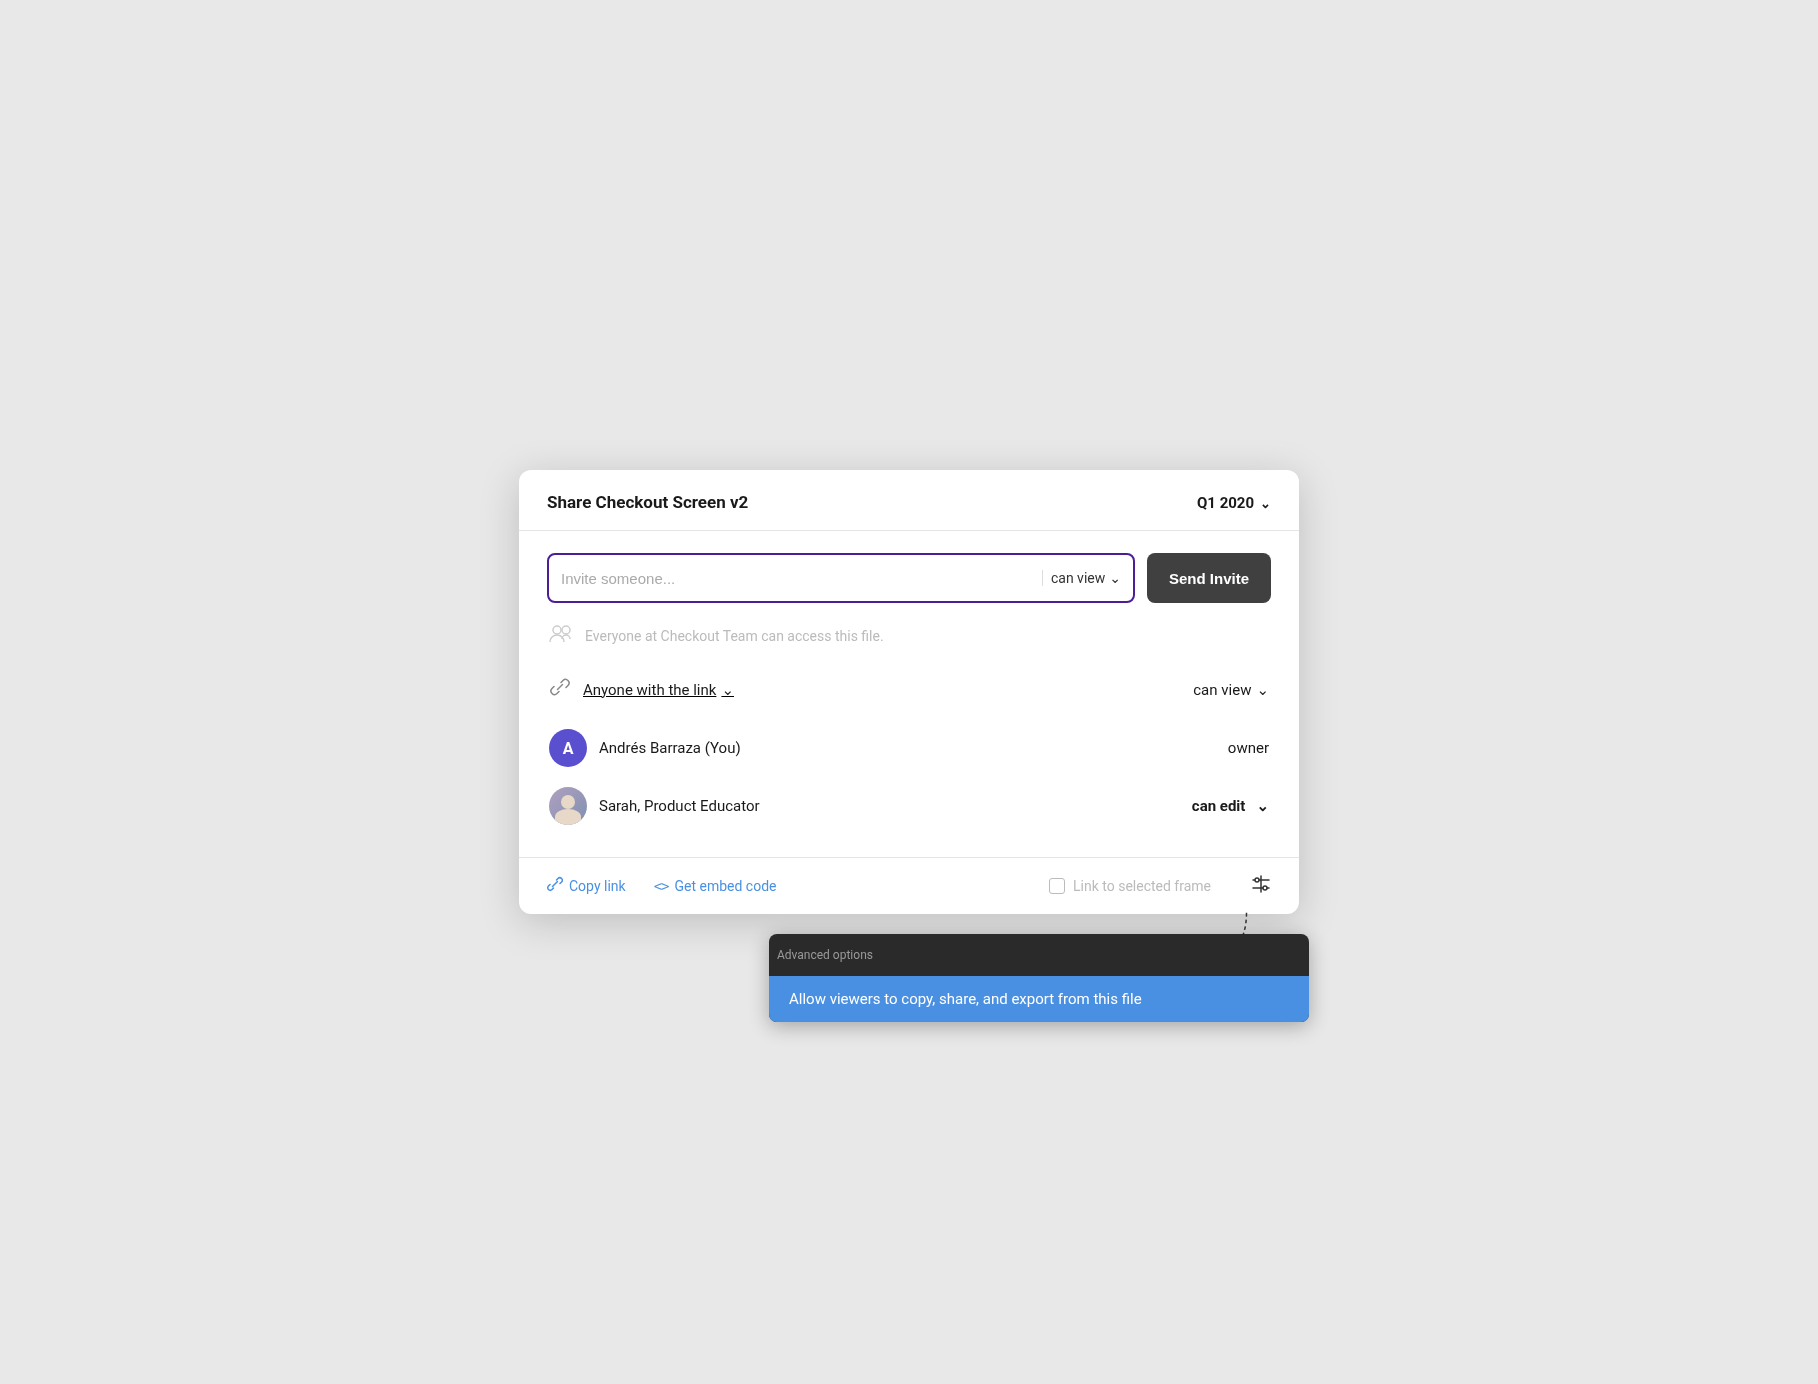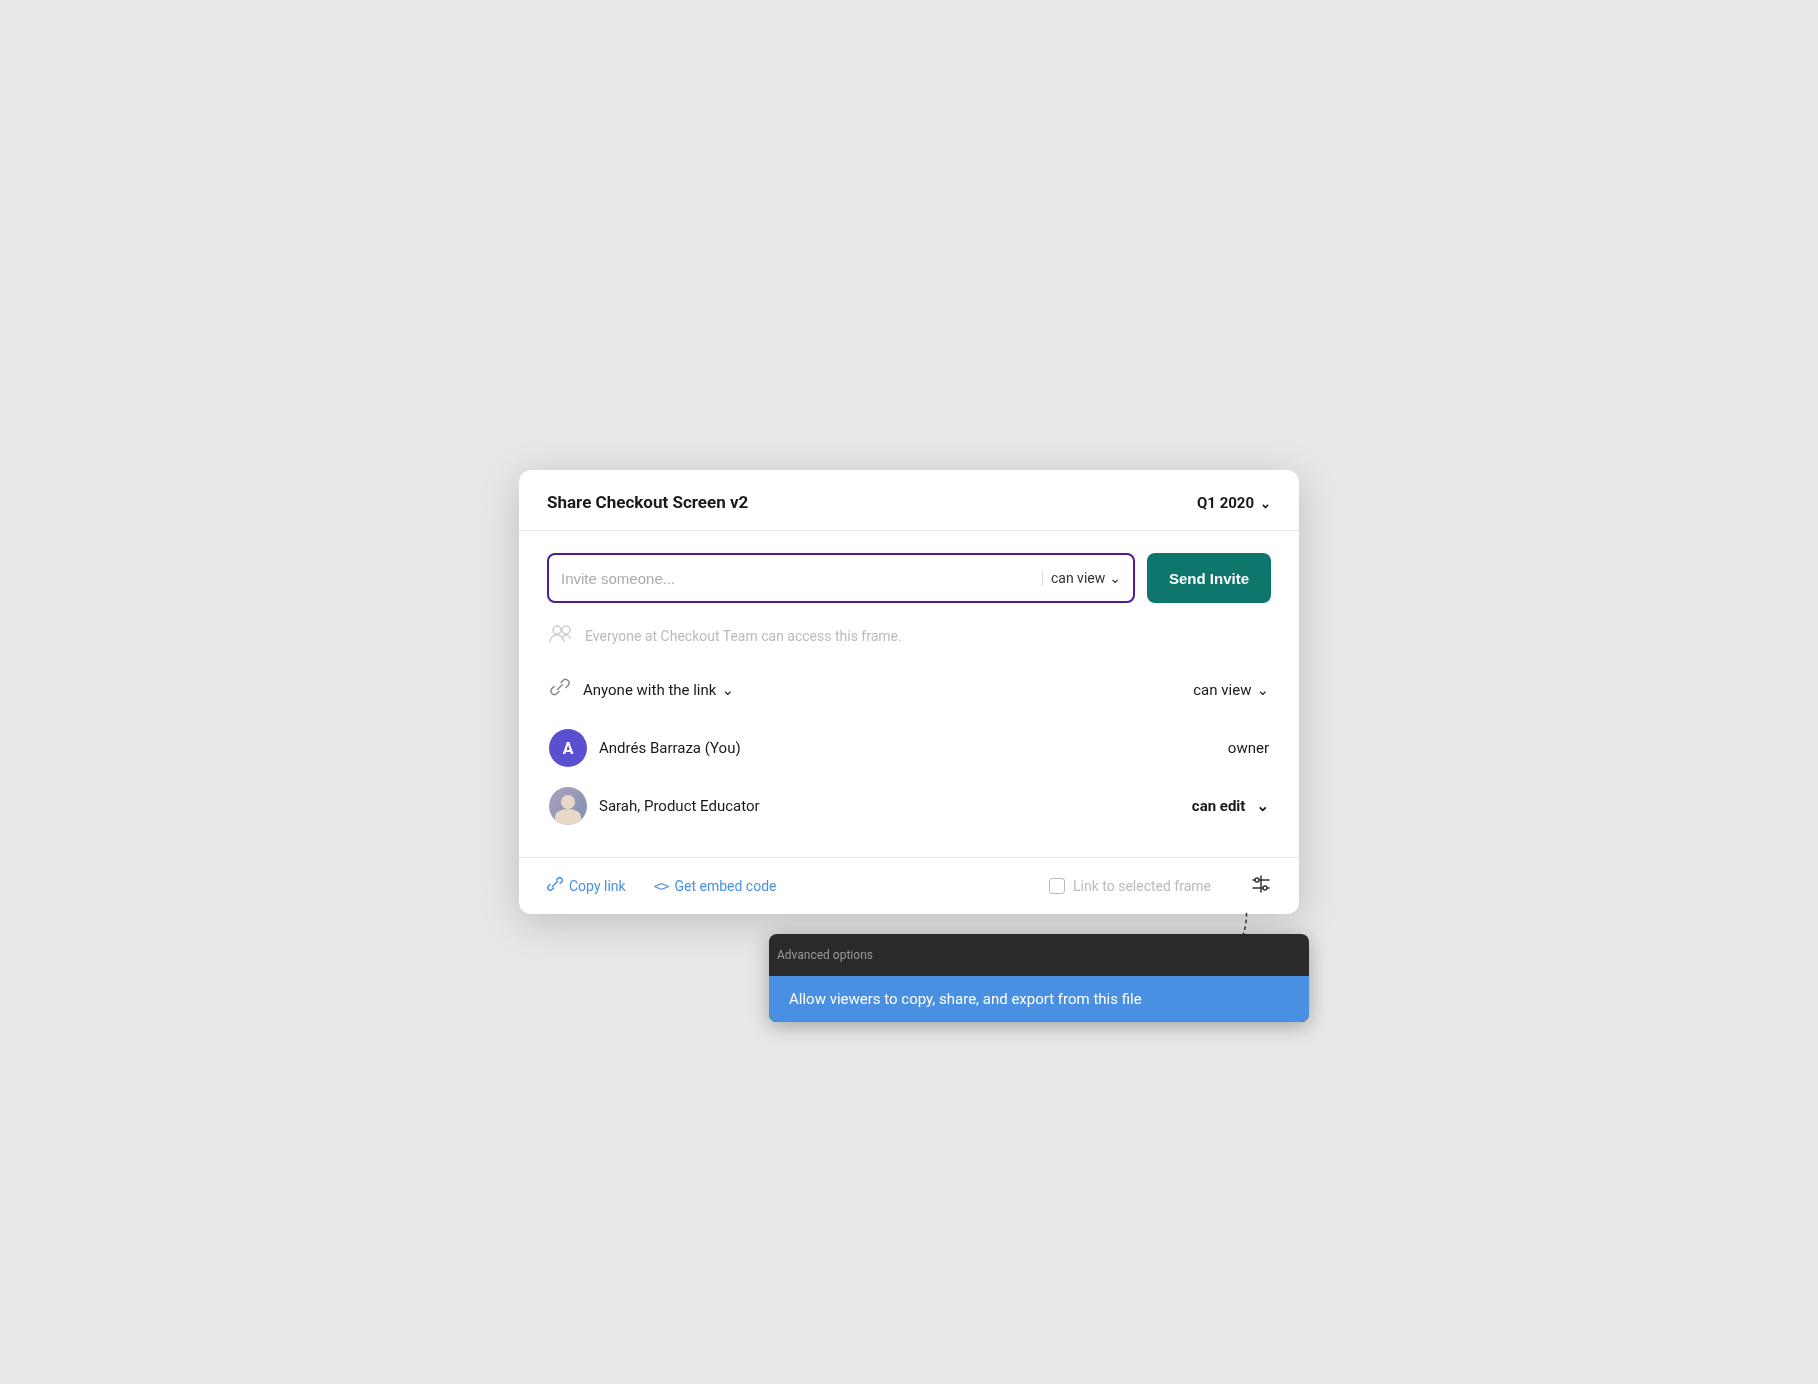--- a/index.html
+++ b/index.html
@@ -89,21 +89,21 @@
       align-items: center;
       gap: 4px;
       font-size: 14px;
       color: #333;
       cursor: pointer;
       padding-left: 8px;
       border-left: 1px solid #ddd;
     }
 
     .send-invite-btn {
-      background: #0f766e;
+      background: #404040;
       color: #fff;
       border: none;
       border-radius: 8px;
       padding: 0 22px;
       font-size: 15px;
       font-weight: 600;
       cursor: pointer;
       height: 50px;
       white-space: nowrap;
     }
@@ -131,20 +131,21 @@
       align-items: center;
       justify-content: space-between;
       padding: 10px 2px;
       margin-bottom: 6px;
     }
 
     .link-access-left {
       display: flex;
       align-items: center;
       gap: 12px;
+      text-decoration: underline;
     }
 
     .link-icon {
       color: #888;
       font-size: 20px;
     }
 
     .link-label {
       font-size: 15px;
       color: #1a1a1a;
@@ -373,21 +374,21 @@
 
       <div class="team-access-row">
         <span class="team-icon">
           <svg width="24" height="20" viewBox="0 0 24 20" fill="none">
             <circle cx="8" cy="7" r="4" stroke="#ccc" stroke-width="1.5"></circle>
             <circle cx="17" cy="7" r="4" stroke="#ccc" stroke-width="1.5"></circle>
             <path d="M1 19c0-3.866 3.134-7 7-7s7 3.134 7 7" stroke="#ccc" stroke-width="1.5"></path>
             <path d="M13 16c0-2.209 1.791-4 4-4s4 1.791 4 4" stroke="#ccc" stroke-width="1.5"></path>
           </svg>
         </span>
-        <span class="team-access-text">Everyone at Checkout Team can access this frame.</span>
+        <span class="team-access-text">Everyone at Checkout Team can access this file.</span>
       </div>
 
       <div class="link-access-row">
         <div class="link-access-left">
           <span class="link-icon">
             <svg width="22" height="22" viewBox="0 0 22 22" fill="none">
               <path d="M8.5 13.5L13.5 8.5" stroke="#888" stroke-width="1.5" stroke-linecap="round"></path>
               <path d="M10 15.5l-2 2a3.536 3.536 0 01-5-5l2-2" stroke="#888" stroke-width="1.5" stroke-linecap="round"></path>
               <path d="M12 6.5l2-2a3.536 3.536 0 015 5l-2 2" stroke="#888" stroke-width="1.5" stroke-linecap="round"></path>
             </svg>

